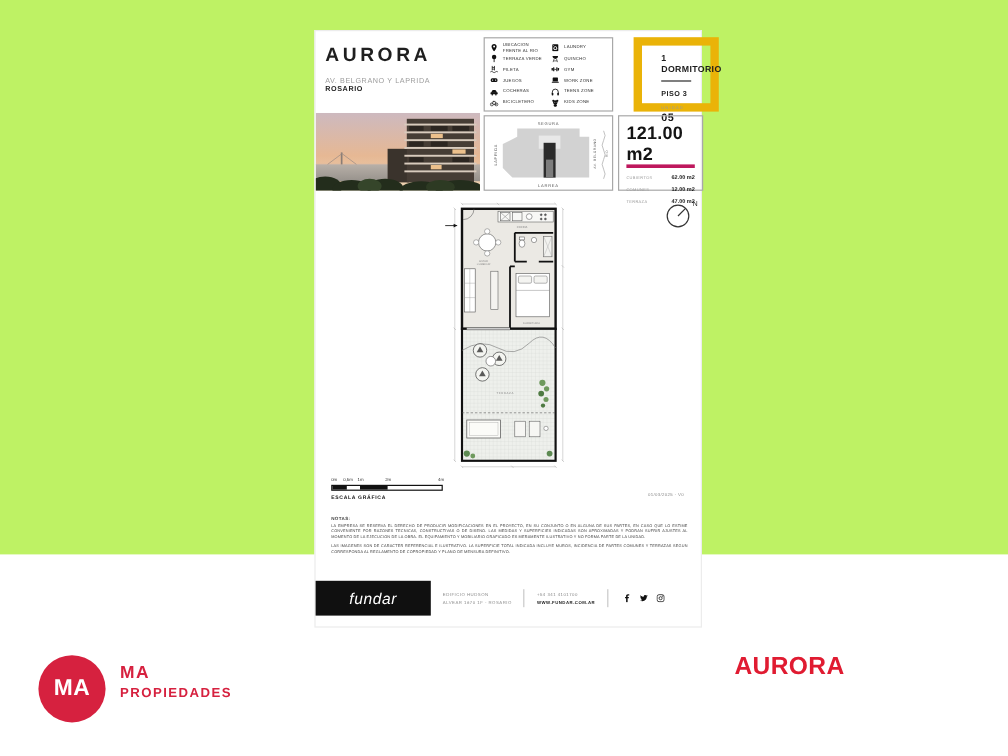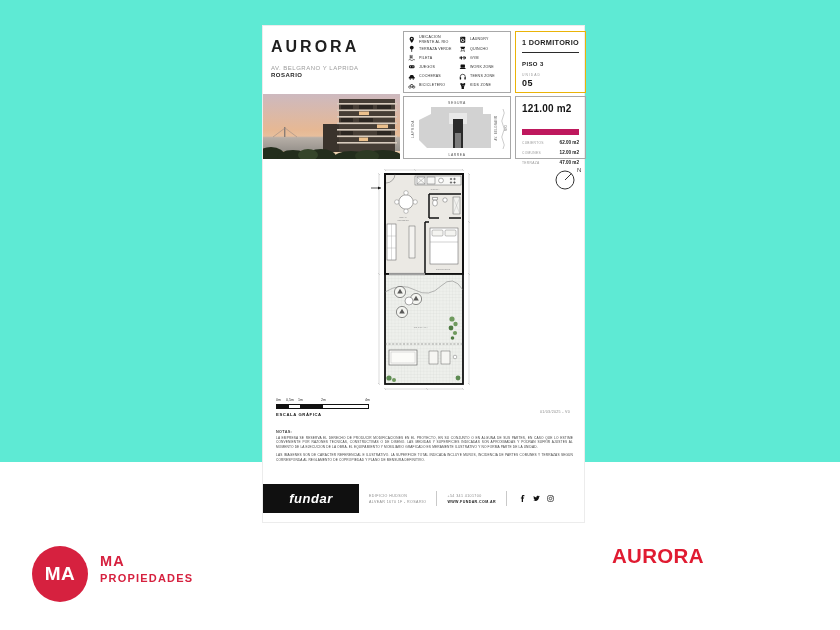--- a/index.html
+++ b/index.html
@@ -1,17 +1,17 @@
 <!DOCTYPE html>
 <html style="--brand-red: #d6213f; --accent-red: #e01b31;"><head>
 <meta charset="utf-8">
 <style>
   * { margin:0; padding:0; box-sizing:border-box; }
   html,body { width:840px; height:630px; background:#fff; font-family:"Liberation Sans", sans-serif; overflow:hidden; }
-  #canvas { position:relative; width:840px; height:462px; background:#5eead4; }
+  #canvas { position:relative; width:840px; height:462px; background:#bef264; }
 
   
   #flyer { position:absolute; left:262px; top:25px; width:323px; height:498px; background:#fff; border:1px solid #ececec; }
 
   
   .hdr-left { position:absolute; left:8px; top:6px; width:128px; height:60px; }
   .hdr-title { font-size:16px; letter-spacing:3px; font-weight:600; color:#1f1f1f; margin-top:6px; }
   .hdr-addr  { font-size:6px; letter-spacing:.5px; color:#9b9b9b; margin-top:9px; }
   .hdr-city  { font-size:6px; letter-spacing:.5px; color:#1f1f1f; font-weight:700; margin-top:1px; }
   .photo { position:absolute; left:0; top:68px; width:137px; height:65px; overflow:hidden; }
@@ -20,32 +20,32 @@
   
   .amen-box { position:absolute; left:140px; top:5px; width:108px; height:62px; border:1px solid #a8a8a8;
               display:grid; grid-template-columns:1fr 1fr; padding:3px 2px 2px 4px; column-gap:2px; }
   .amen-col { display:flex; flex-direction:column; justify-content:space-between; }
   .amen-item { display:flex; align-items:center; height:9px; }
   .amen-icon { width:8px; height:8px; display:inline-flex; align-items:center; justify-content:center; flex:0 0 8px; }
   .amen-icon svg { width:7.5px; height:7.5px; }
   .amen-label { font-size:3.6px; letter-spacing:.2px; color:#2d2d2d; margin-left:3px; line-height:1.15; text-transform:uppercase; }
 
   
-  .unit-box { position:absolute; left:252px; top:5px; width:71px; height:62px; border:1px solid #eab308; padding:6px 6px; }
+  .unit-box { position:absolute; left:265px; top:5px; width:71px; height:62px; border:7px solid #eab308; padding:6px 16px; }
   .unit-type { font-size:7.3px; font-weight:700; color:#1c1c1c; letter-spacing:.3px; border-bottom:1px solid #2b2b2b; padding-bottom:5px; }
   .unit-floor { font-size:6px; font-weight:700; color:#222; margin-top:8px; letter-spacing:.4px; }
   .unit-label { font-size:3.4px; color:#9a9a9a; letter-spacing:1px; margin-top:6px; }
   .unit-number { font-size:9px; font-weight:700; color:#161616; margin-top:1px; letter-spacing:.5px; }
 
   
   .site-box { position:absolute; left:140px; top:70px; width:108px; height:63px; border:1px solid #a8a8a8; }
 
   
   .areas-box { position:absolute; left:252px; top:70px; width:71px; height:63px; border:1px solid #a8a8a8; padding:6px 6px; }
-  .areas-total { font-size:10px; font-weight:700; color:#141414; border-bottom:6px solid #be185d; padding-bottom:15px; letter-spacing:.2px; }
+  .areas-total { font-size:15px; font-weight:700; color:#141414; border-bottom:3px solid #be185d; padding-bottom:0; letter-spacing:.2px; }
   .area-row { display:flex; justify-content:space-between; align-items:baseline; margin-top:5px; }
   .area-label { font-size:3.3px; color:#9a9a9a; letter-spacing:.3px; }
   .area-value { font-size:4.6px; font-weight:700; color:#161616; }
 
   
   .plan-wrap { position:absolute; left:106px; top:140px; width:110px; height:230px; }
   .compass { position:absolute; left:288px; top:138px; width:34px; height:30px; }
 
   
   .scale { position:absolute; left:13px; top:372px; width:120px; }
@@ -57,21 +57,21 @@
   .plan-version { position:absolute; right:14px; top:384px; font-size:3.6px; color:#8a8a8a; letter-spacing:.3px; }
 
   
   .notes { position:absolute; left:13px; top:404px; width:297px; color:#3f3f3f; }
   .notes-title { font-size:3.8px; font-weight:700; letter-spacing:.3px; margin-bottom:1.5px; }
   .notes p { font-size:3.2px; line-height:1.5; letter-spacing:.15px; margin-bottom:3.5px; text-align:justify; }
 
   
   .footer { position:absolute; left:0; top:458px; width:323px; height:29px; display:flex; align-items:stretch; }
   .f-logo { width:96px; background:#101010; color:#fff; display:flex; align-items:center; justify-content:center;
-            font-size:13px; font-weight:700; font-style:italic; letter-spacing:.5px; }
+            font-size:13px; font-weight:400; font-style:italic; letter-spacing:.5px; }
   .f-info { flex:1; display:flex; align-items:center; }
   .f-block { margin-left:10px; }
   .f-line1 { font-size:3.6px; color:#8a8a8a; letter-spacing:.4px; }
   .f-line2 { font-size:3.6px; color:#8a8a8a; letter-spacing:.4px; margin-top:2px; }
   .f-line2.bold { color:#1c1c1c; font-weight:700; }
   .f-div { width:1px; height:15px; background:#c9c9c9; margin-left:10px; }
   .f-social { display:flex; align-items:center; gap:7px; margin-left:12px; }
   .f-social .soc { width:7px; height:7px; display:inline-flex; }
   .f-social svg { width:7px; height:7px; fill:#111; }
 

